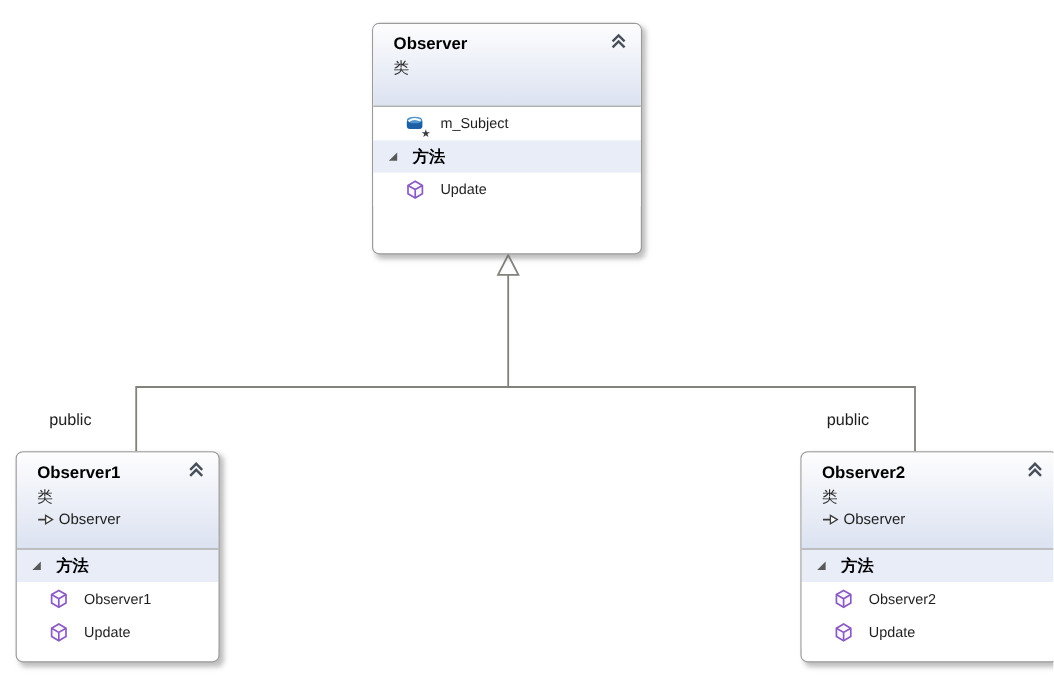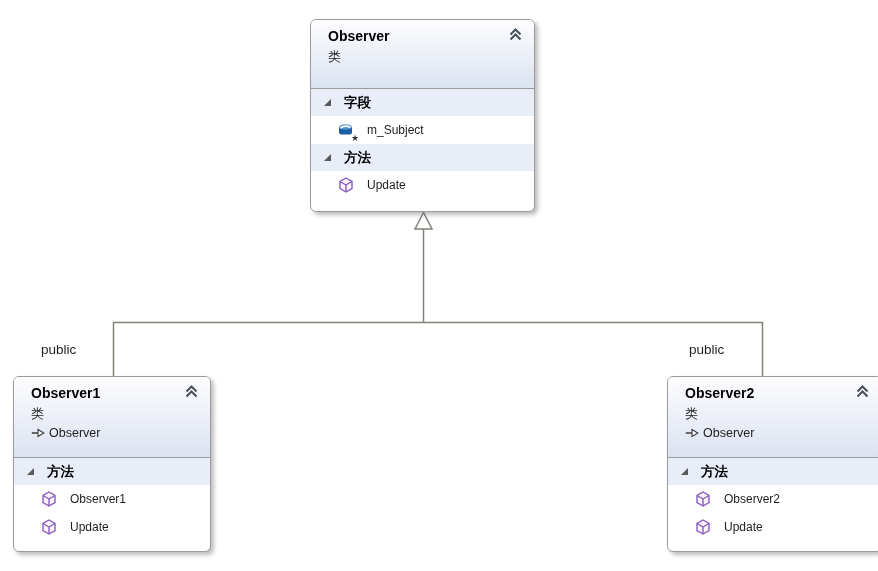--- a/index.html
+++ b/index.html
@@ -12,21 +12,21 @@
   .edge-label { position:absolute; font-size:13.5px; color:#1e1e1e; z-index:2; }
   .edge-label.left  { left:41px;  top:342px; width:58px; }
   .edge-label.right { left:689px; top:342px; width:58px; }
 
   .class-box {
     position:absolute; background:#ffffff; border:1px solid #9b9b9b; border-radius:6px;
     box-shadow:3px 3px 4px rgba(110,110,110,0.45); z-index:1; overflow:hidden;
     display:flex; flex-direction:column;
   }
   #box-observer  { left:310px; top:19px;  width:225px; height:193px; }
-  #box-observer1 { left:13px;  top:376px; width:198px; height:176px; }
+  #box-observer1 { left:13px;  top:376px; width:170px; height:176px; }
   #box-observer2 { left:667px; top:376px; width:215px; height:176px; }
 
   .box-header {
     position:relative; flex:0 0 auto; padding:6px 0 0 17px;
     background:linear-gradient(to bottom,#fdfdfe 0%,#eef1f8 45%,#dbe2f1 100%);
     border-bottom:1px solid #9b9b9b;
   }
   #box-observer  .box-header { height:69px; }
   #box-observer1 .box-header, #box-observer2 .box-header { height:81px; }
 
@@ -73,24 +73,20 @@
   <div class="class-box" id="box-observer">
     <div class="box-header">
       <div class="class-title">Observer</div>
       <div class="class-stereotype">类</div>
       <div class="collapse-btn">
         <svg width="15" height="15" viewBox="0 0 15 15" fill="none" stroke="#47505a" stroke-width="2">
           <path d="M2.5,7.5 L7.5,2.5 L12.5,7.5"></path>
           <path d="M2.5,12.5 L7.5,7.5 L12.5,12.5"></path>
         </svg>
       </div>
-    </div>
-    <div class="section-header">
-      <span class="expander"></span>
-      <span class="section-label">字段</span>
     </div>
     <div class="member-row">
       <span class="member-icon">
         <svg width="18" height="18" viewBox="0 0 18 18">
           <rect x="2" y="5" width="13" height="8.5" rx="2.5" fill="#1d5fa5"></rect>
           <ellipse cx="8.5" cy="6" rx="6.3" ry="2.8" fill="#4f94cf"></ellipse>
           <path d="M3.5,7 Q8,3.5 13.5,6.5" stroke="#ffffff" stroke-width="1.6" fill="none"></path>
         </svg>
         <span class="star">★</span>
       </span>

